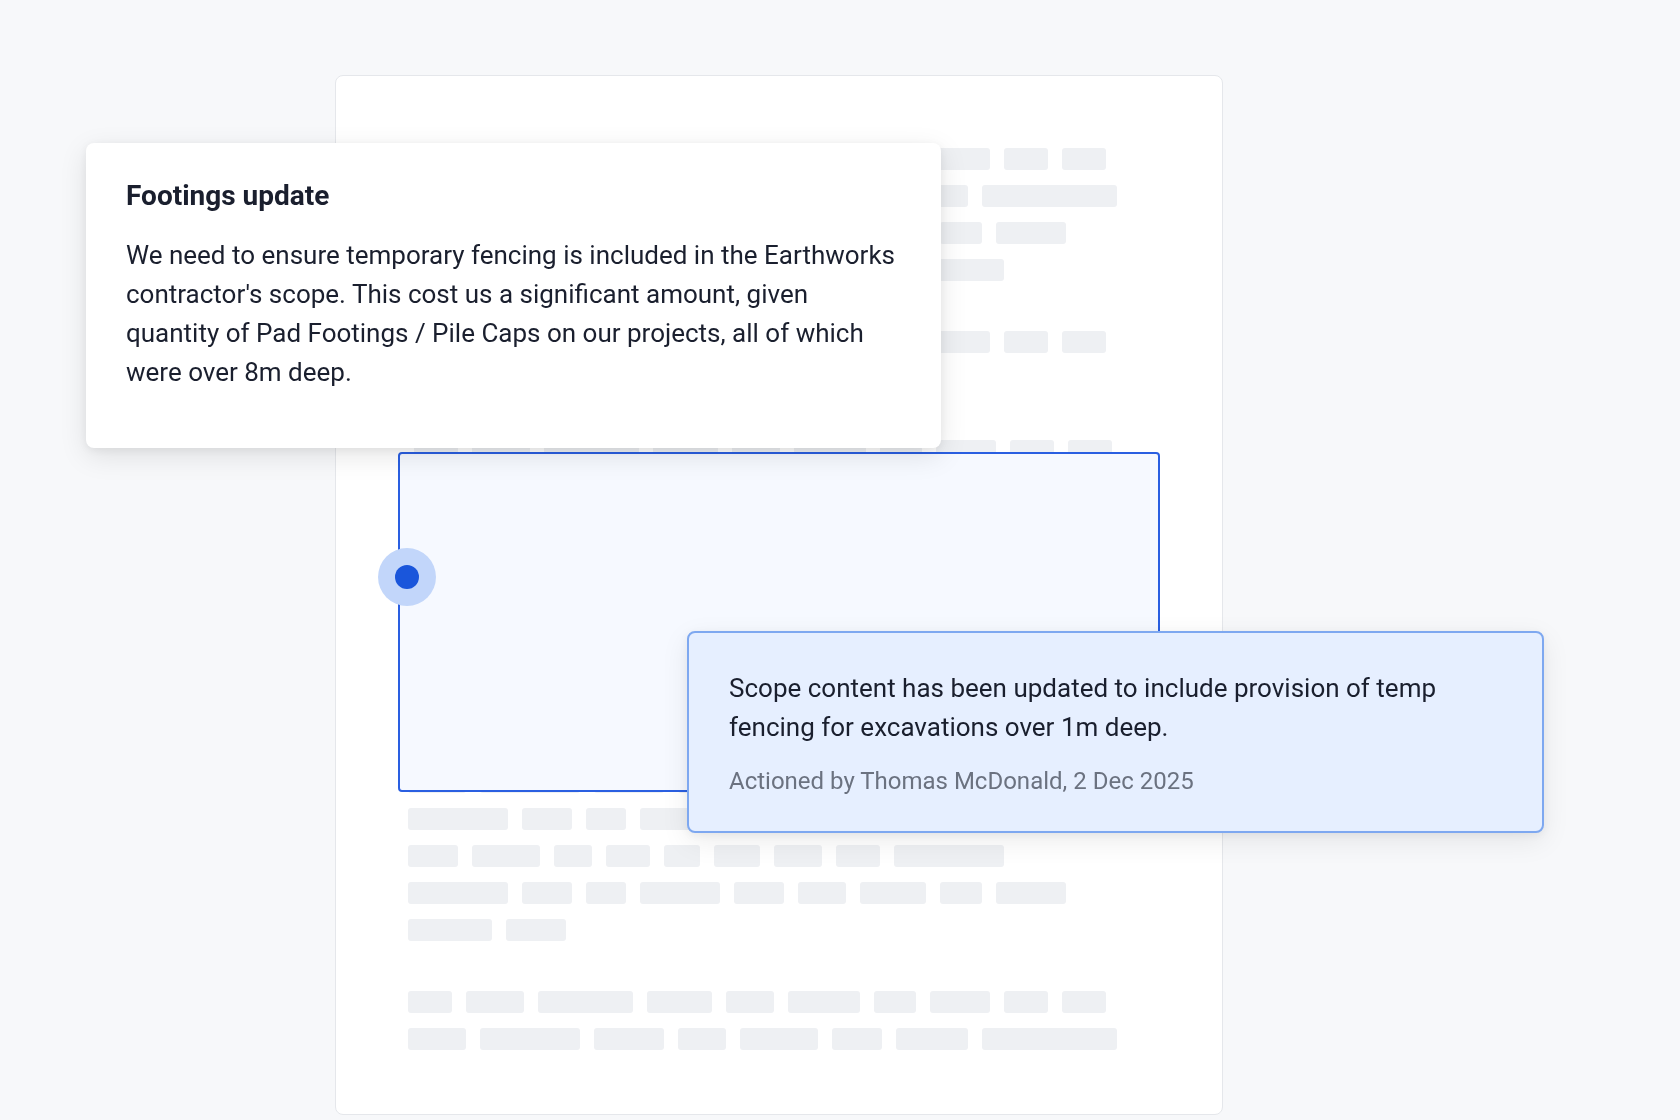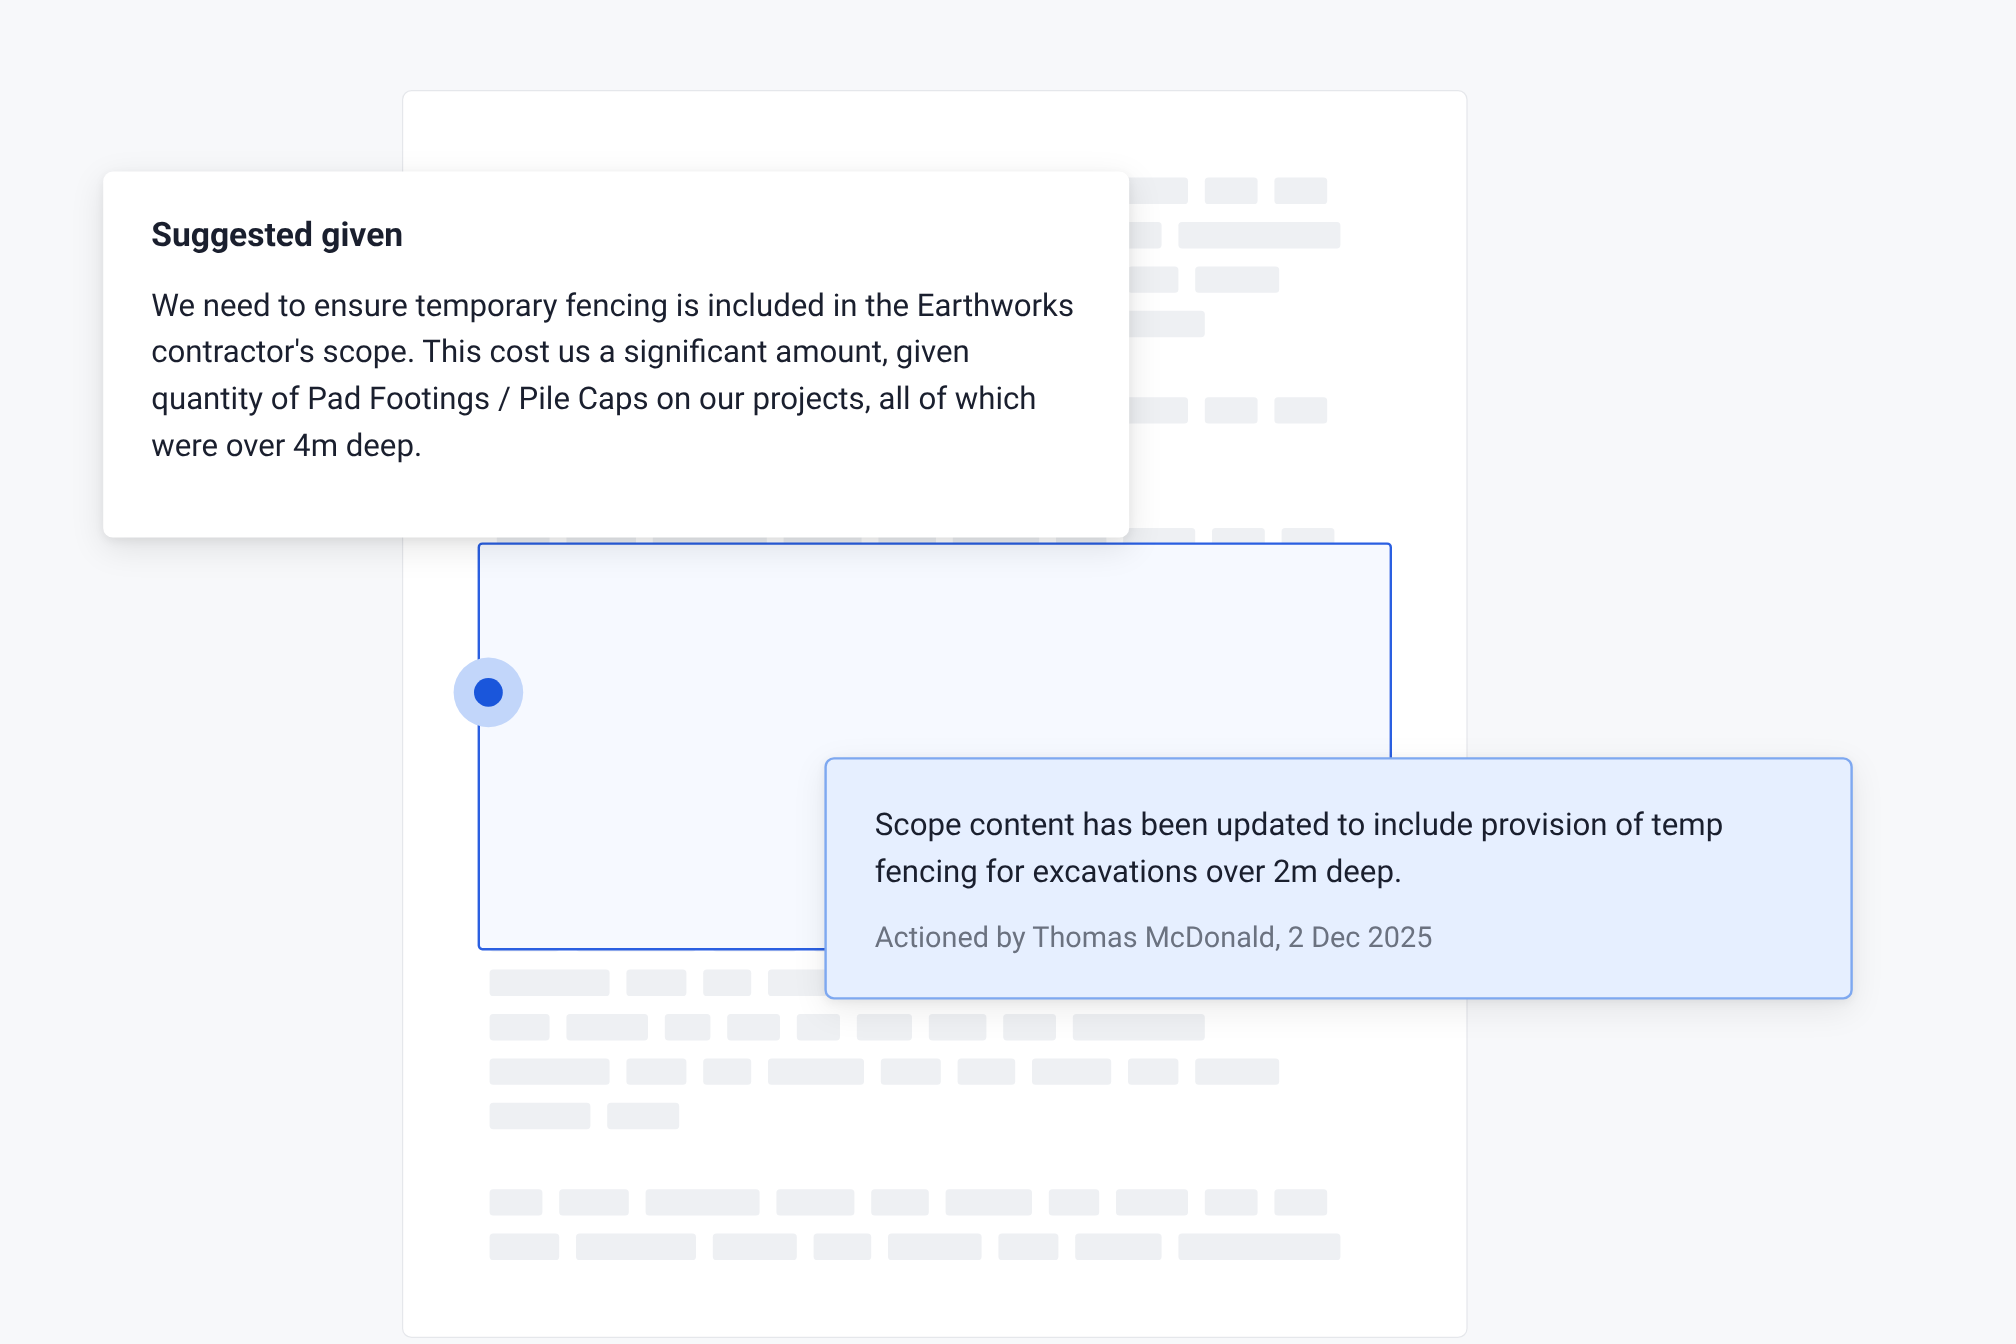--- a/index.html
+++ b/index.html
@@ -353,20 +353,20 @@
 
 </div>
 
 <div class="highlighted-region"></div>
 
 <div class="marker-dot">
   <div class="marker-dot-inner"></div>
 </div>
 
 <div class="suggested-update-card">
-  <div class="card-title">Suggested given</div>
-  <div class="card-body">We need to ensure temporary fencing is included in the Earthworks contractor's scope. This cost us a significant amount, given quantity of Pad Footings / Pile Caps on our projects, all of which were over 4m deep.</div>
+  <div class="card-title">Footings update</div>
+  <div class="card-body">We need to ensure temporary fencing is included in the Earthworks contractor's scope. This cost us a significant amount, given quantity of Pad Footings / Pile Caps on our projects, all of which were over 8m deep.</div>
 </div>
 
 <div class="action-card">
-  <div class="card-body">Scope content has been updated to include provision of temp fencing for excavations over 2m deep.</div>
+  <div class="card-body">Scope content has been updated to include provision of temp fencing for excavations over 1m deep.</div>
   <div class="card-meta">Actioned by Thomas McDonald, 2 Dec 2025</div>
 </div>
 
 </body></html>

